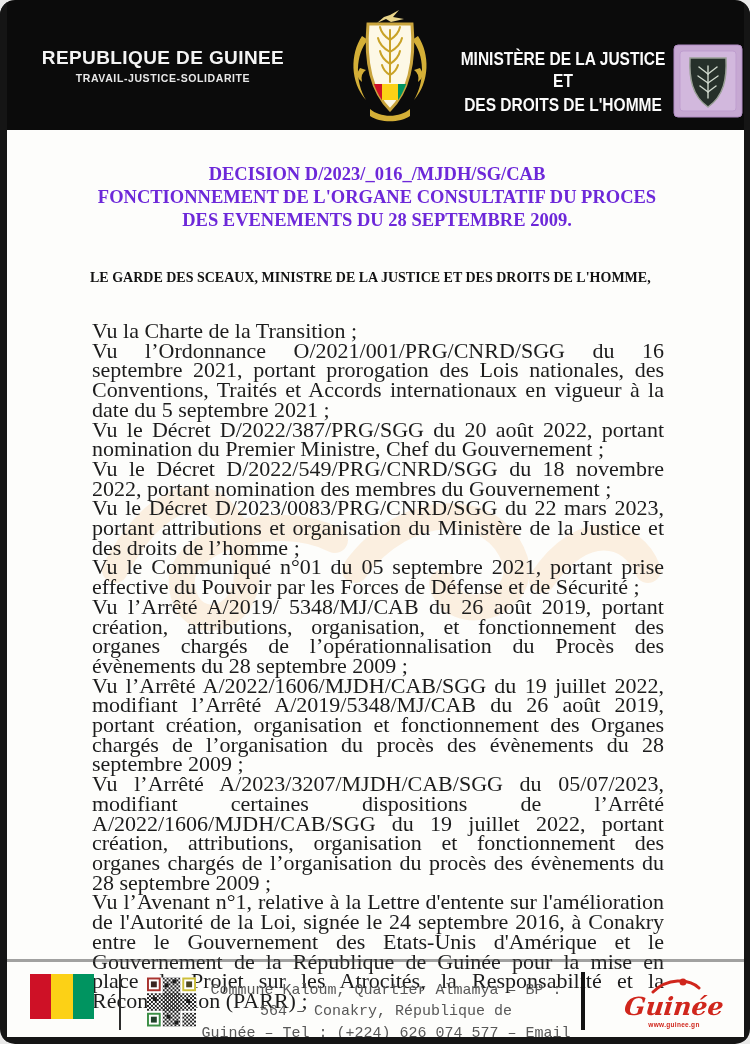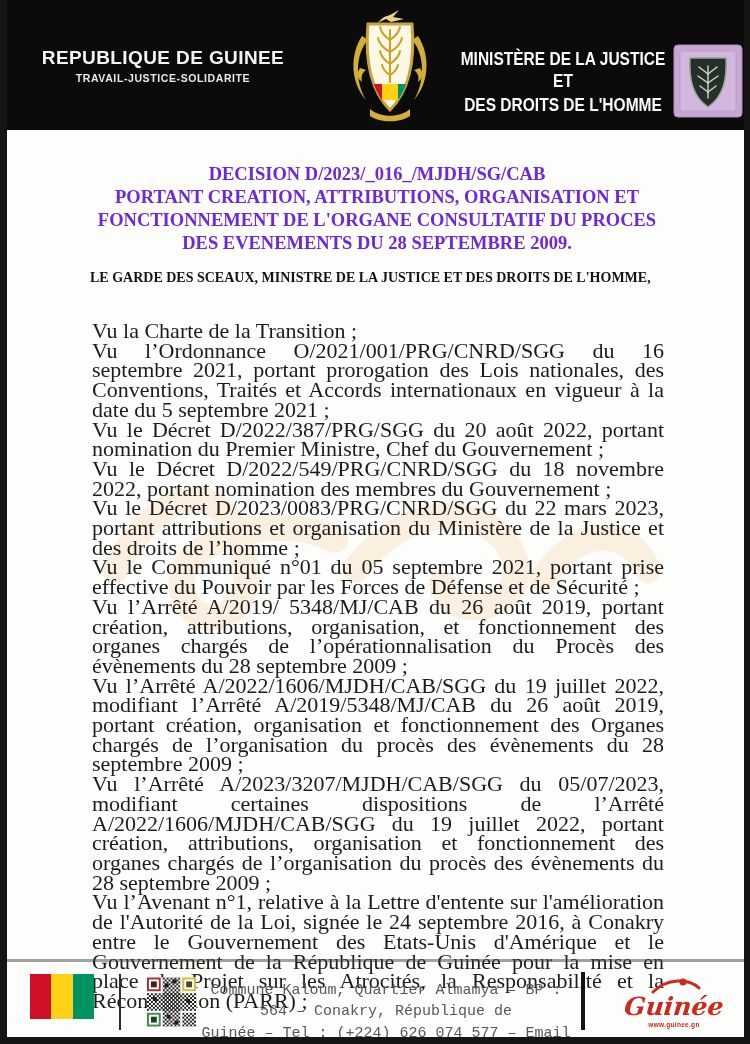--- a/index.html
+++ b/index.html
@@ -1,19 +1,19 @@
 <!DOCTYPE html>
 <html><head>
 <meta charset="utf-8">
 <style>
   html,body{margin:0;padding:0;background:#e9e9e9;}
   .page{
     position:relative;width:750px;height:1044px;margin:0 auto;
     background:#fdfdfb;overflow:hidden;
-    font-family:"Liberation Serif",serif;color:#1c1c1c;
+    font-family:"Liberation Serif",serif;color:#1c1c1c;border-radius:15px;
   }
   
   .edge-left{position:absolute;left:0;top:0;bottom:0;width:7px;background:#151515;z-index:7}
   .edge-right{position:absolute;right:0;top:0;bottom:0;width:6px;background:#151515;z-index:7}
   .edge-bottom{position:absolute;left:0;right:0;bottom:0;height:7px;background:#151515;z-index:7}
   .fold-line{position:absolute;left:0;right:0;top:959px;height:3px;background:rgba(70,70,70,.5);z-index:6}
 
   
   .banner{position:absolute;top:0;left:0;right:0;height:130px;background:#0b0b0b;z-index:6}
   .republic{position:absolute;left:38px;top:47px;width:250px;text-align:center;color:#f4f4f4;
@@ -118,21 +118,20 @@
   <svg class="watermark" viewBox="0 0 610 270">
     <g fill="none" stroke="rgba(242,148,50,0.13)" stroke-width="26" stroke-linecap="round">
       <path d="M45 155 C 95 60, 160 65, 175 145 C 188 205, 120 225, 112 172 C 105 125, 205 95, 265 125"></path>
       <path d="M285 155 C 335 85, 425 85, 445 145 C 458 192, 382 212, 372 168"></path>
       <path d="M472 165 C 512 105, 562 115, 578 155"></path>
     </g>
   </svg>
 
   <div class="title-block">
     <div>DECISION D/2023/_016_/MJDH/SG/CAB</div>
-    <div>PORTANT CREATION, ATTRIBUTIONS, ORGANISATION ET</div>
     <div>FONCTIONNEMENT DE L'ORGANE CONSULTATIF DU PROCES</div>
     <div>DES EVENEMENTS DU 28 SEPTEMBRE 2009.</div>
   </div>
 
   <div class="salutation">LE GARDE DES SCEAUX, MINISTRE DE LA JUSTICE ET DES DROITS DE L'HOMME,</div>
 
   <div class="body-block">
       <p class="body-par">Vu la Charte de la Transition ;</p>
       <p class="body-par">Vu l’Ordonnance O/2021/001/PRG/CNRD/SGG du 16 septembre 2021, portant prorogation des Lois nationales, des Conventions, Traités et Accords internationaux en vigueur à la date du 5 septembre 2021 ;</p>
       <p class="body-par">Vu le Décret D/2022/387/PRG/SGG du 20 août 2022, portant nomination du Premier Ministre, Chef du Gouvernement ;</p>

